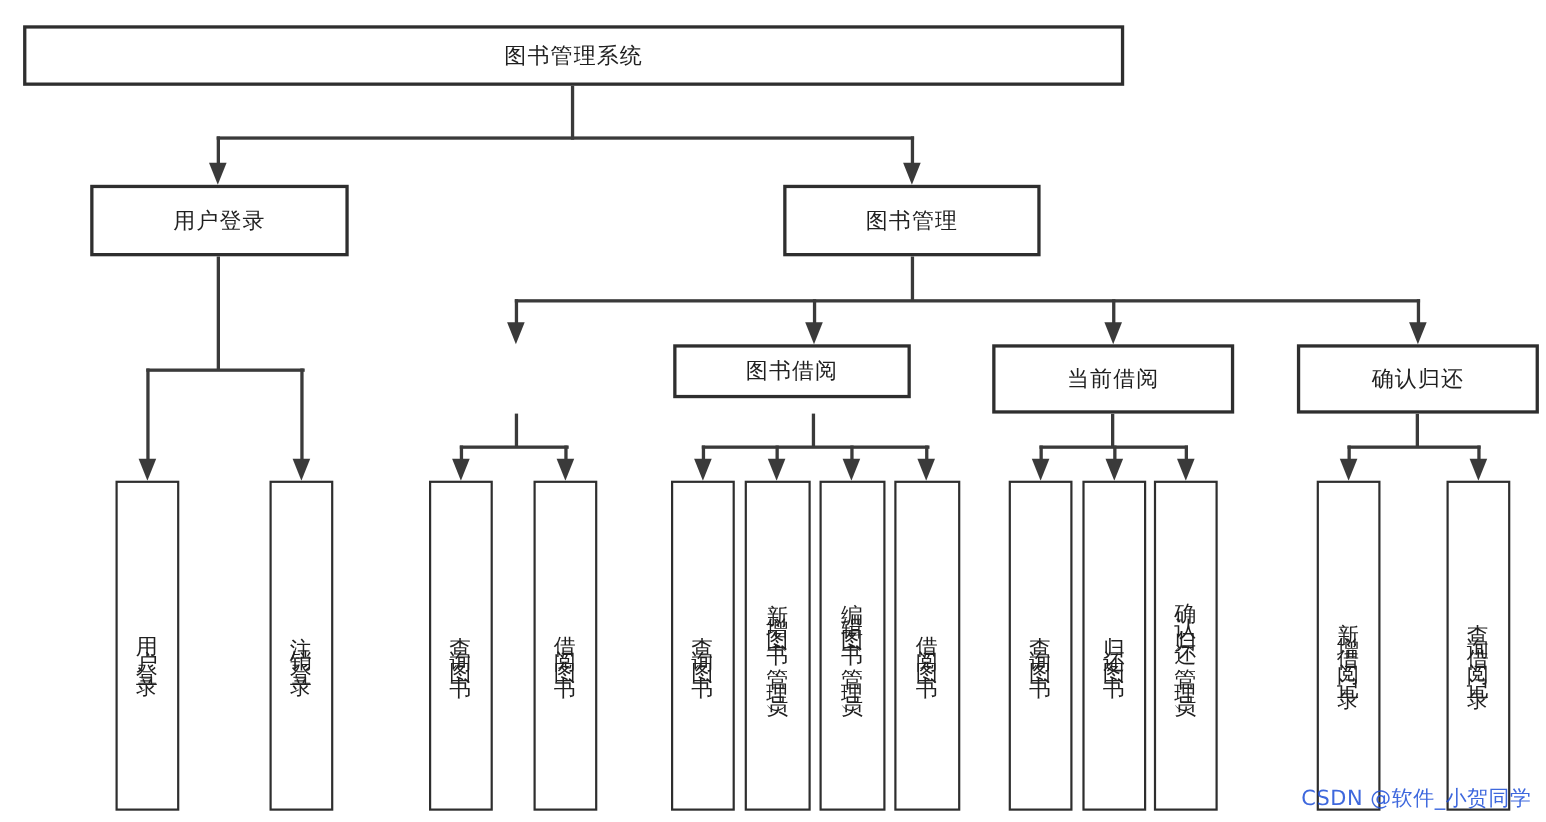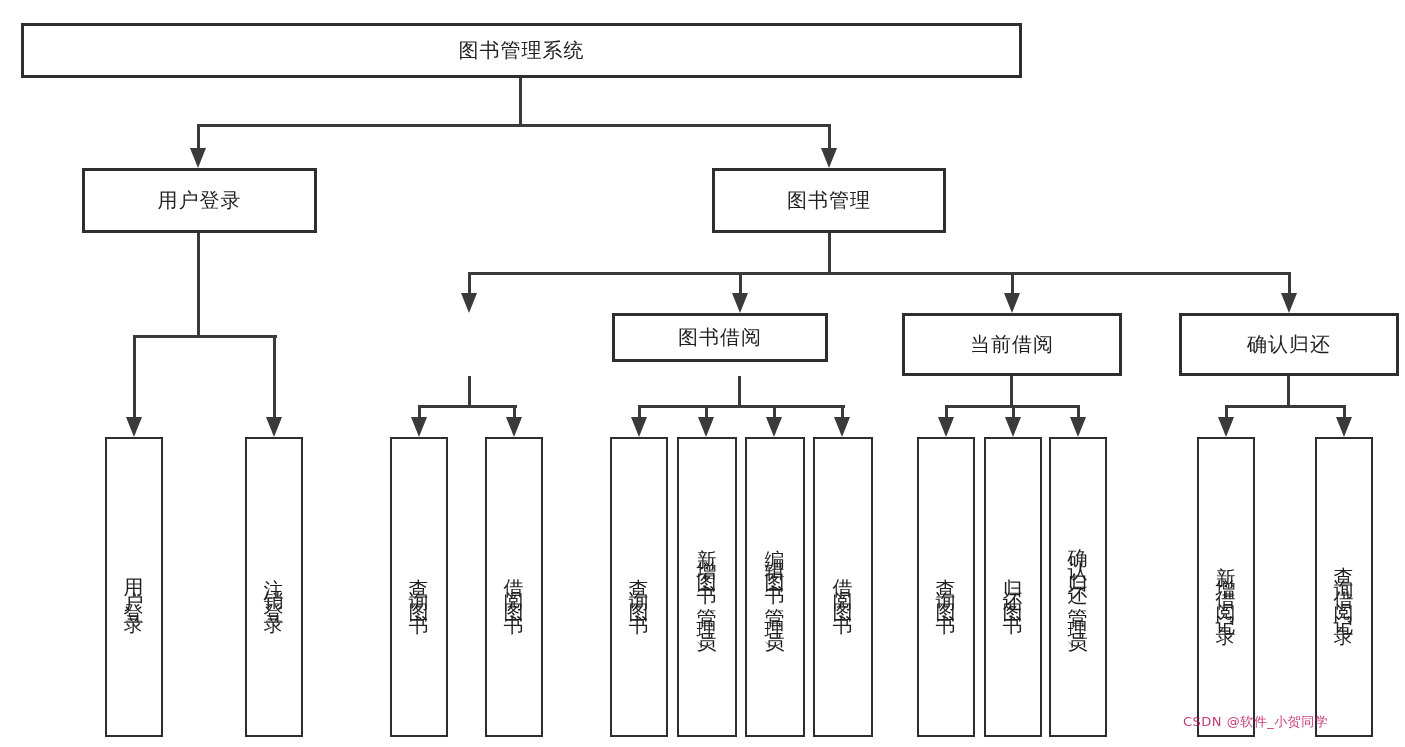--- a/index.html
+++ b/index.html
@@ -52,22 +52,22 @@
     height: 0;
     border-left: 8px solid transparent;
     border-right: 8px solid transparent;
     border-top: 20px solid #3a3a3a;
     z-index: 2;
   }
   .watermark {
     position: absolute;
     left: 1183px;
     top: 713px;
-    font-size: 13px;
-    color: #be185d;
+    font-size: 19px;
+    color: #1d4ed8;
     opacity: 0.85;
     white-space: nowrap;
     z-index: 4;
     letter-spacing: 0.5px;
   }
 </style>
 </head>
 <body>
 
 <div class="canvas">

